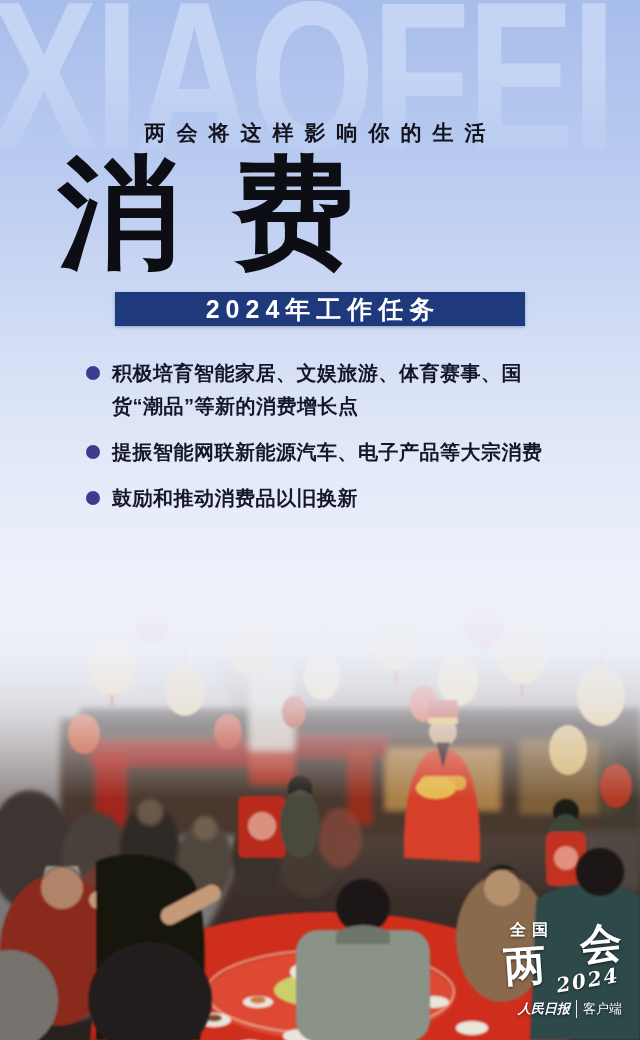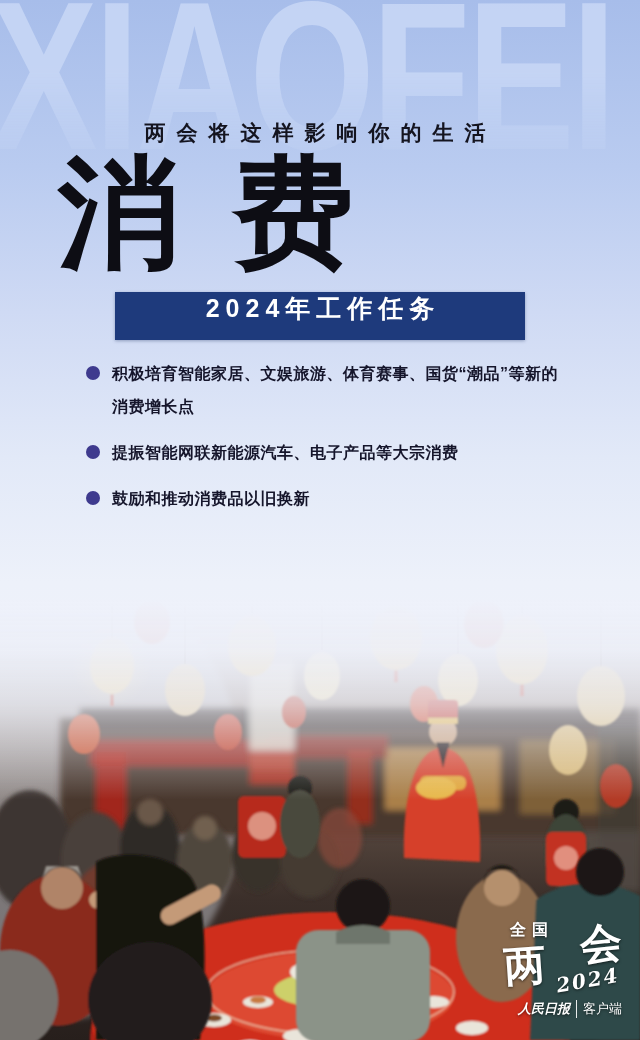--- a/index.html
+++ b/index.html
@@ -42,39 +42,39 @@
   .title{
     position:absolute;top:142px;left:16px;right:0;margin:0;
     text-align:left;
     font-family:"DejaVu Serif",serif;
     font-size:122px;line-height:1.15;font-weight:900;
     letter-spacing:52px;padding-left:42px;
     color:#0d0d14;
   }
   .banner{
     position:absolute;top:292px;left:115px;
-    width:410px;height:48px;
+    width:410px;height:34px;
     background:var(--banner-bg,#1e3a7c);
-    display:flex;align-items:flex-start;justify-content:center;
+    display:flex;align-items:center;justify-content:center;
     box-shadow:0 1px 3px rgba(20,40,90,.35);
   }
   .banner span{
     color:#fff;font-size:25px;font-weight:700;
     letter-spacing:6px;padding-left:6px;
   }
   .tasks{
     position:absolute;top:357px;left:86px;
     width:486px;margin:0;padding:0;list-style:none;
     z-index:3;
   }
   .tasks li{
     position:relative;
     padding-left:26px;
     margin-bottom:13px;
-    font-size:16px;line-height:33px;font-weight:700;
+    font-size:20px;line-height:33px;font-weight:700;
     color:var(--text-dark,#15152b);
     letter-spacing:.5px;
   }
   .dot{
     position:absolute;left:0;top:9px;
     width:14px;height:14px;border-radius:50%;
     background:var(--bullet-dot,#3e3a8e);
   }
   
   .photo{

